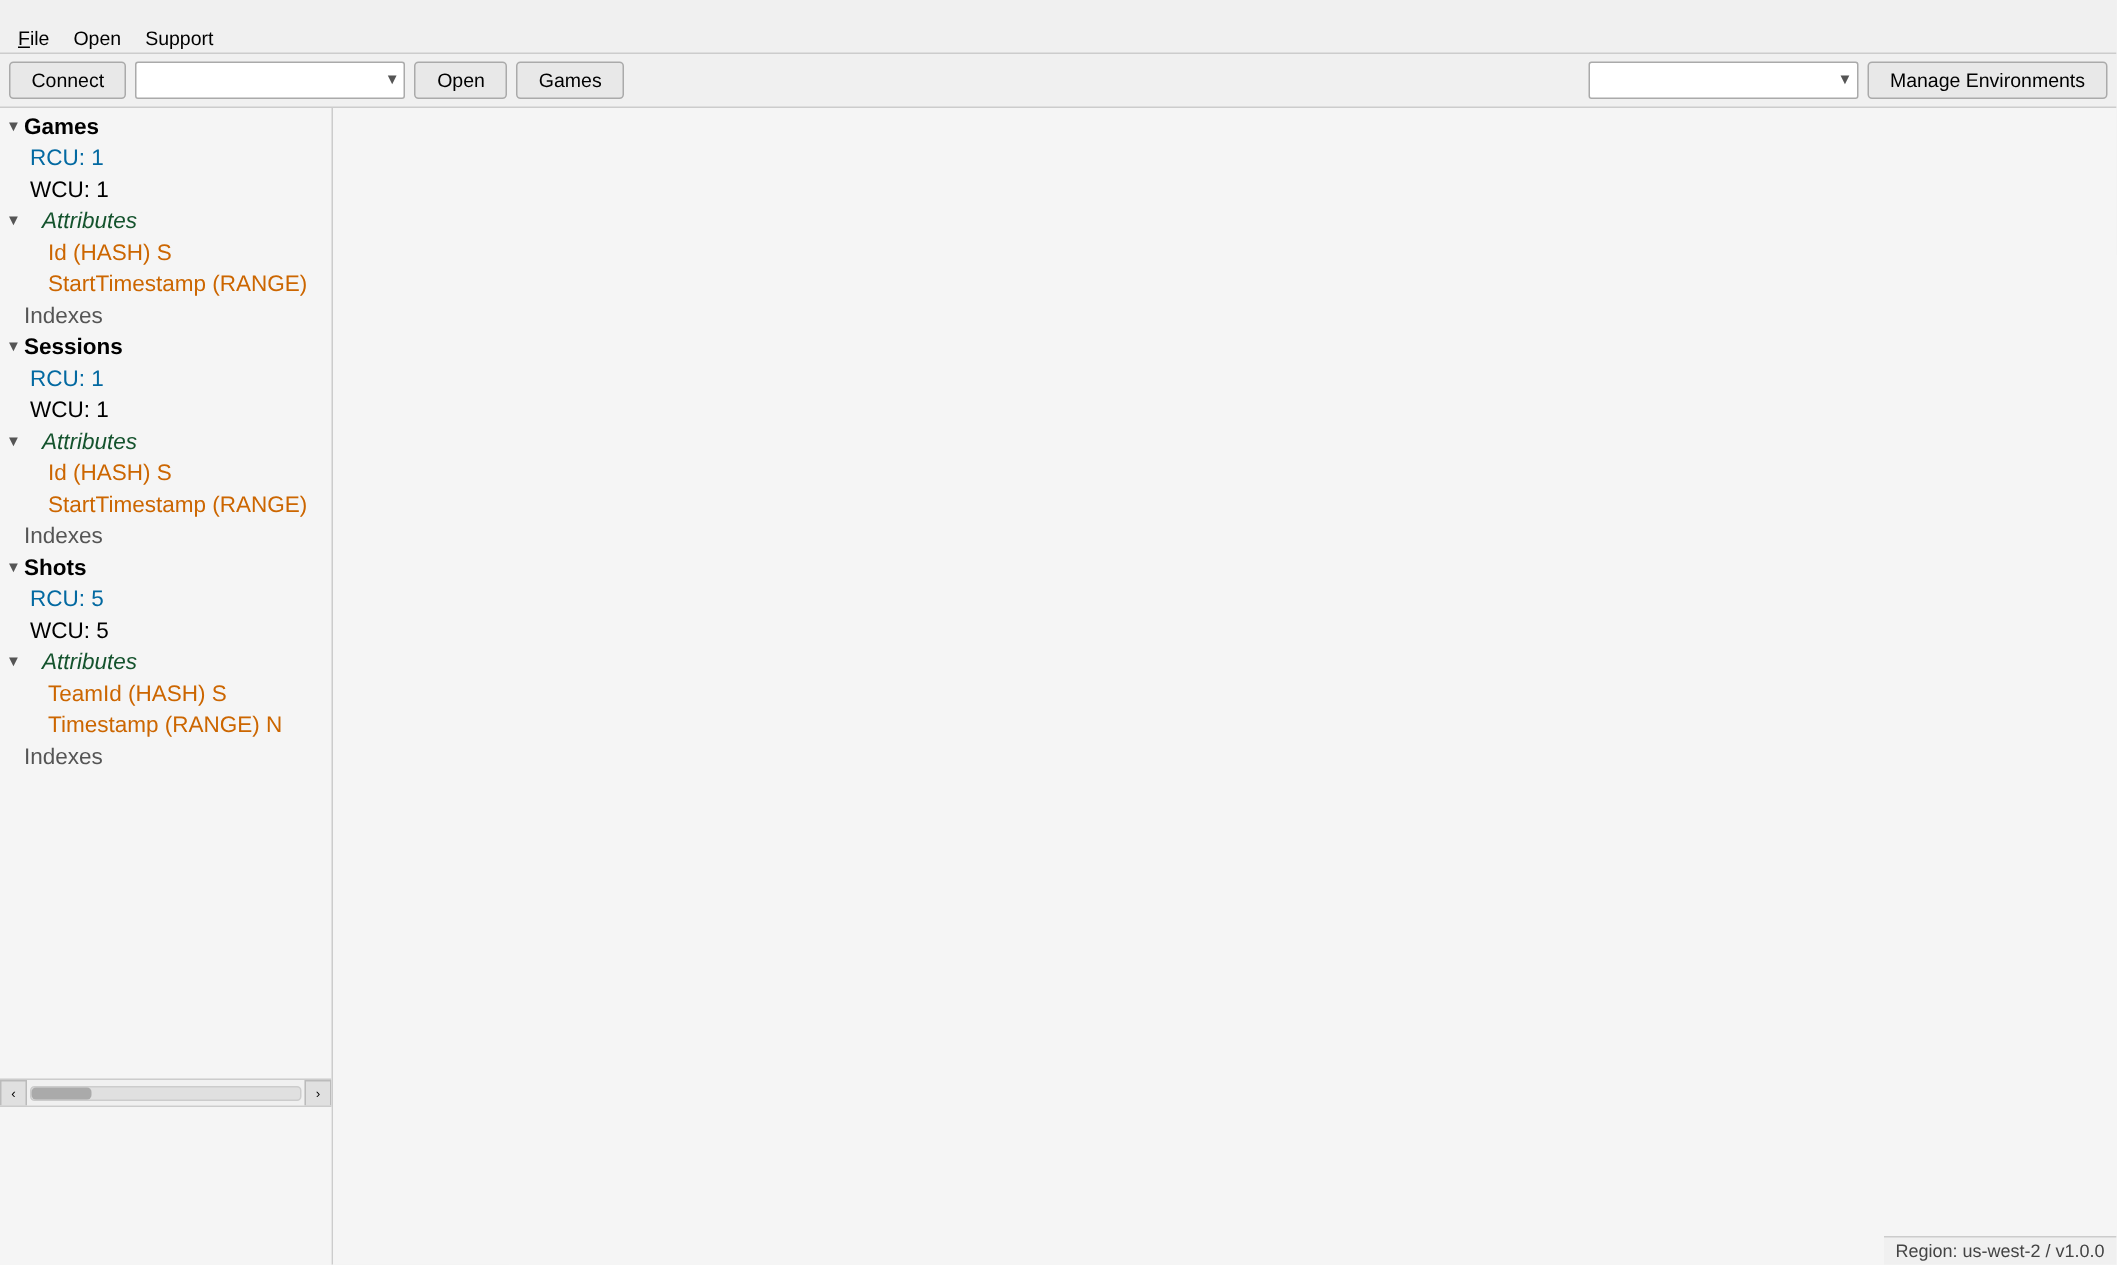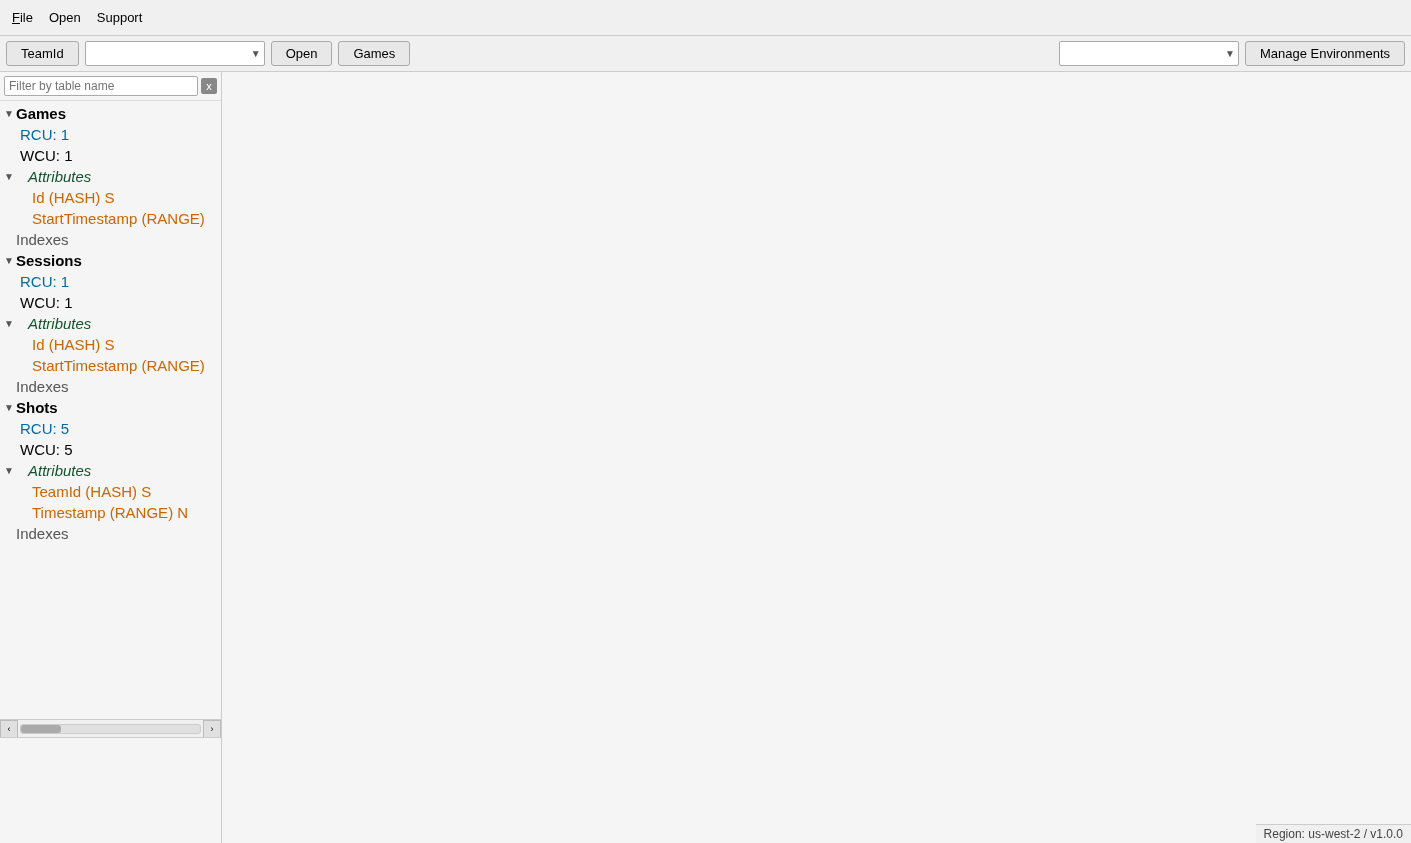--- a/index.html
+++ b/index.html
@@ -12,24 +12,24 @@
       font-size: 13px;
       background: #f0f0f0;
       width: 1411px;
       height: 843px;
       overflow: hidden;
     }
 
     
     .menu-bar {
       display: flex;
-      align-items: center;
+      align-items: flex-start;
       background: #f0f0f0;
       border-bottom: 1px solid #ccc;
-      padding: 2px 4px;
+      padding: 16px 4px;
       height: 36px;
     }
     .menu-item {
       padding: 2px 8px;
       cursor: pointer;
       font-size: 13px;
       color: #000;
     }
     .menu-item u {
       text-decoration: underline;
@@ -265,21 +265,21 @@
   </div>
   <div class="menu-item">
     <span>Open</span>
   </div>
   <div class="menu-item">
     <span>Support</span>
   </div>
 </div>
 
 <div class="toolbar">
-  <button class="toolbar-button">TeamId</button>
+  <button class="toolbar-button">Connect</button>
   <div class="toolbar-select-container">
     <select class="toolbar-select">
       <option value=""></option>
     </select>
     <span class="toolbar-select-arrow">▼</span>
   </div>
   <button class="toolbar-button">Open</button>
   <button class="toolbar-button">Games</button>
   <div class="toolbar-spacer"></div>
   <div class="toolbar-select-container">
@@ -287,24 +287,20 @@
       <option value=""></option>
     </select>
     <span class="toolbar-select-arrow">▼</span>
   </div>
   <button class="manage-env-button">Manage Environments</button>
 </div>
 
 <div class="main-layout">
 
   <div class="sidebar">
-    <div class="filter-row">
-      <input class="filter-input" type="text" placeholder="Filter by table name" style="">
-      <button class="filter-clear">x</button>
-    </div>
     <div class="sidebar-top">
       <div class="tree">
 
         <div class="tree-item">
           <span class="tree-toggle">▼</span>
           <span class="tree-label tree-label-table">Games</span>
         </div>
         <div class="tree-item">
           <span class="tree-label tree-label-rcu">RCU: 1</span>
         </div>

